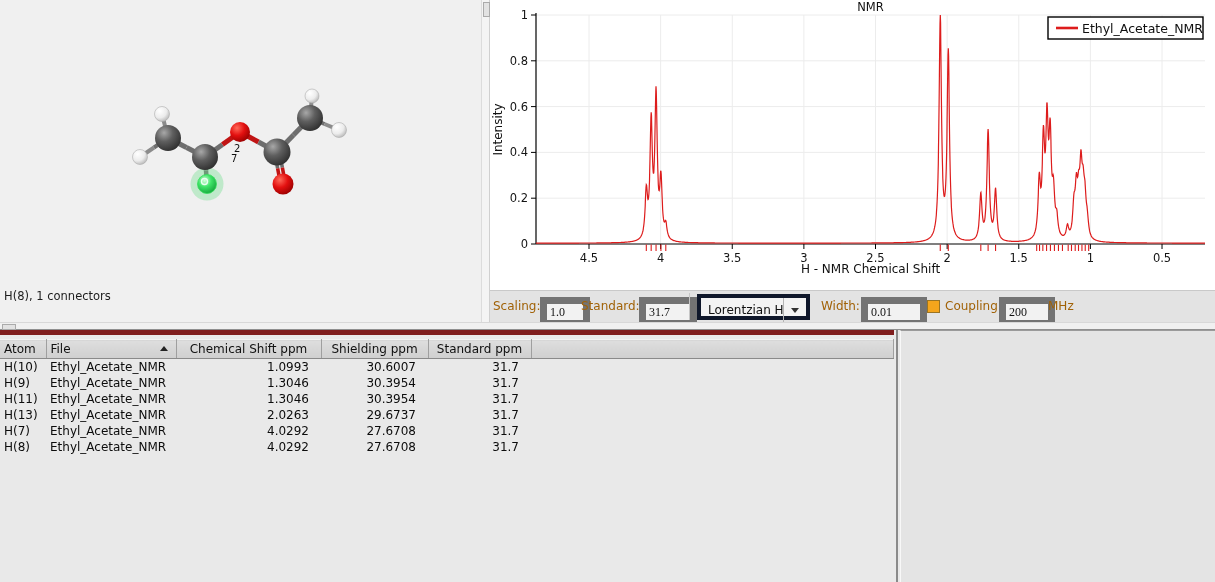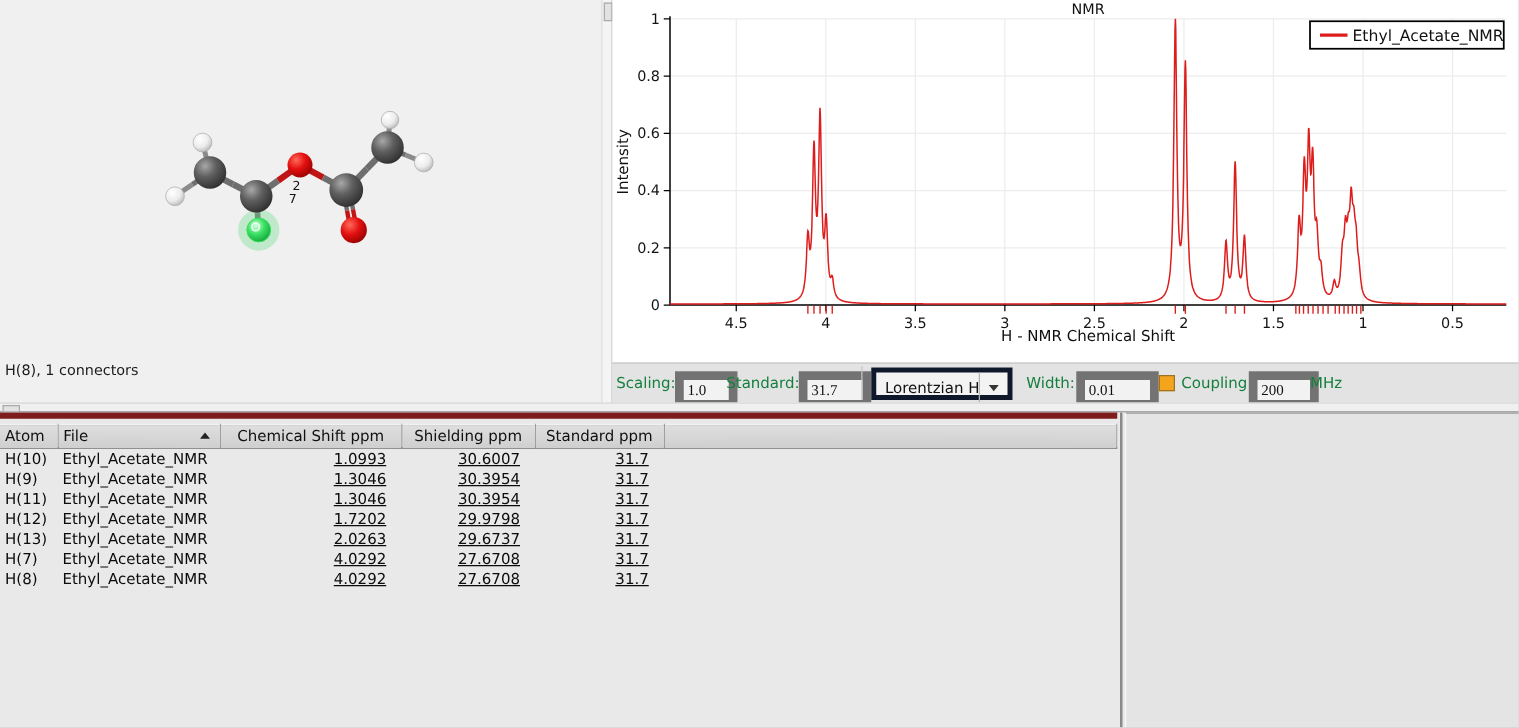--- a/index.html
+++ b/index.html
@@ -18,21 +18,21 @@
           border-top:1px solid #d8d8d8;border-bottom:1px solid #8f8f8f;box-sizing:border-box;}
   #hsplit .handle{position:absolute;left:2px;top:1px;width:12px;height:4px;background:#e2e2e2;
           border:1px solid #aaa;}
   #vsplit-bottom{position:absolute;left:894px;top:330px;width:6px;height:252px;background:#e9e9e9;}
   #vsplit-bottom .line{position:absolute;left:2px;top:0;width:2px;height:252px;background:#8a8a8a;}
   
   #plot-panel{position:absolute;left:490px;top:0;width:725px;height:290px;background:#ffffff;}
   
   #controls-row{position:absolute;left:490px;top:290px;width:725px;height:32px;background:#e3e3e3;
                 border-top:1px solid #c9c9c9;box-sizing:border-box;}
-  .ctl-label{position:absolute;top:8px;font-size:12px;color:#15803d;white-space:nowrap;}
+  .ctl-label{position:absolute;top:8px;font-size:12px;color:#a16207;white-space:nowrap;}
   .ctl-input{position:absolute;top:6px;height:16px;background:#f2f2f2;border:7px solid #737373;
              font-family:Liberation Serif, serif;font-size:12px;color:#111;
              padding:0 3px;box-sizing:content-box;}
   #ctl-divider{position:absolute;left:199px;top:2px;width:1px;height:27px;background:#c6c6c6;}
   #peak-shape-combo{position:absolute;left:207px;top:3px;width:113px;height:26px;background:#f3f3f3;
              border:4px solid #0f172a;box-sizing:border-box;cursor:default;}
   #peak-shape-combo .txt{position:absolute;left:7px;top:5px;width:80px;overflow:hidden;
              white-space:nowrap;font-size:12px;color:#111;}
   #peak-shape-combo .sep{position:absolute;right:22px;top:0;width:1px;height:24px;background:#b5b5b5;}
   #peak-shape-combo .arrow{position:absolute;right:7px;top:10px;width:0;height:0;
@@ -45,21 +45,21 @@
                border-top:5px solid #7f1d1d;box-sizing:border-box;}
   table.atoms{border-collapse:collapse;table-layout:fixed;width:894px;margin-top:4px;
               font-size:12px;color:#0c0c0c;}
   table.atoms th{height:18px;font-weight:normal;font-size:12px;color:#101010;
               background:linear-gradient(#dedede,#cfcfcf);
               border-right:1px solid #9f9f9f;border-top:1px solid #f2f2f2;
               border-bottom:1px solid #8a8a8a;padding:0 4px;white-space:nowrap;overflow:hidden;
               position:relative;}
   table.atoms th.left{text-align:left;}
   table.atoms td{height:16px;padding:0 4px;white-space:nowrap;overflow:hidden;line-height:16px;}
-  table.atoms td.num{text-align:right;padding-right:12px;text-decoration:underline;}
+  table.atoms td.num{text-align:right;padding-right:12px;}
   .sort-arrow{position:absolute;right:8px;top:6px;width:0;height:0;
               border-left:4px solid transparent;border-right:4px solid transparent;
               border-bottom:5px solid #222;}
   
   #right-panel{position:absolute;left:900px;top:330px;width:315px;height:252px;background:#e4e4e4;
                border-top:1px solid #9a9a9a;border-left:1px solid #f8f8f8;box-sizing:border-box;}
 </style>
 </head>
 <body>
 
@@ -285,28 +285,20 @@
           </tr>
           <tr>
             <td>H(11)</td>
             <td>Ethyl_Acetate_NMR</td>
             <td class="num">1.3046</td>
             <td class="num">30.3954</td>
             <td class="num">31.7</td>
             <td></td>
           </tr>
           <tr>
-            <td>H(12)</td>
-            <td>Ethyl_Acetate_NMR</td>
-            <td class="num">1.7202</td>
-            <td class="num">29.9798</td>
-            <td class="num">31.7</td>
-            <td></td>
-          </tr>
-          <tr>
             <td>H(13)</td>
             <td>Ethyl_Acetate_NMR</td>
             <td class="num">2.0263</td>
             <td class="num">29.6737</td>
             <td class="num">31.7</td>
             <td></td>
           </tr>
           <tr>
             <td>H(7)</td>
             <td>Ethyl_Acetate_NMR</td>

